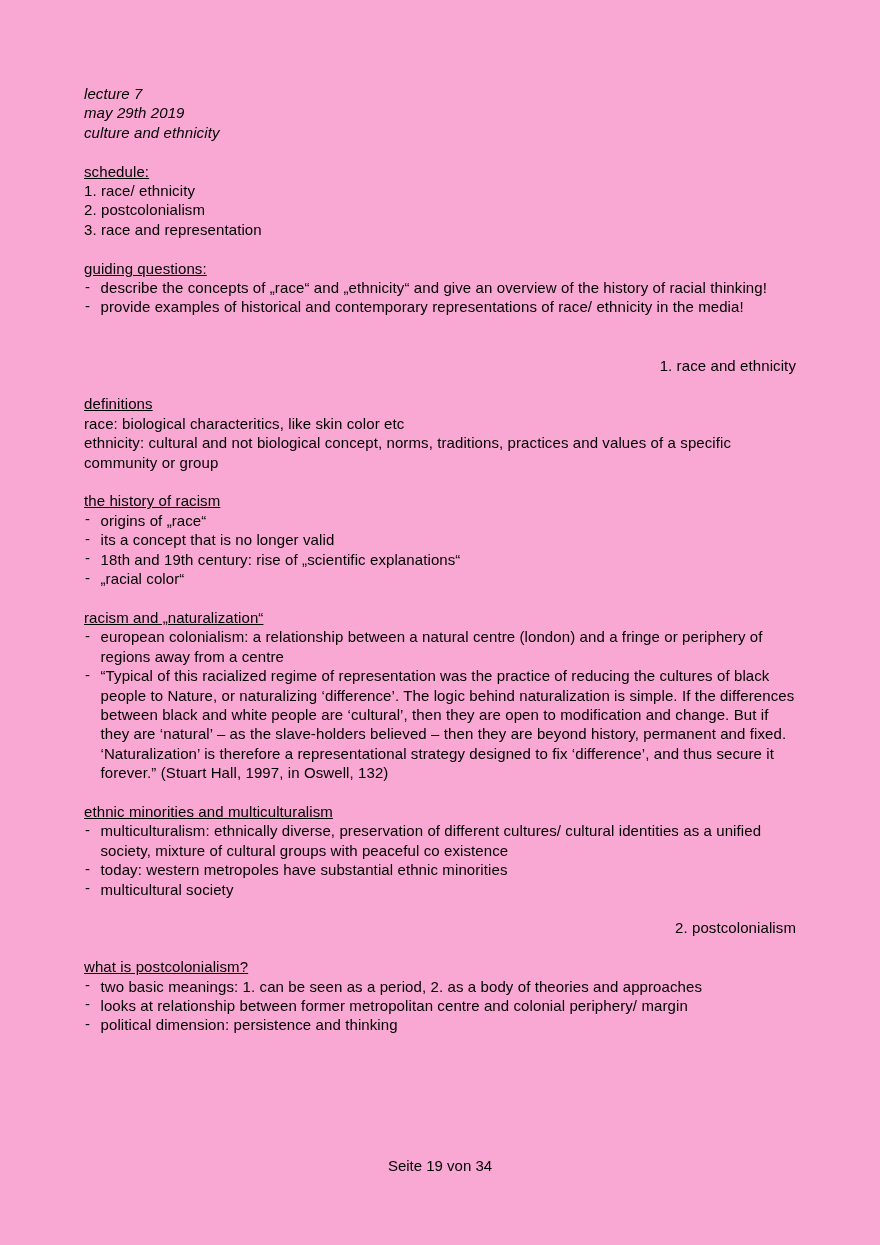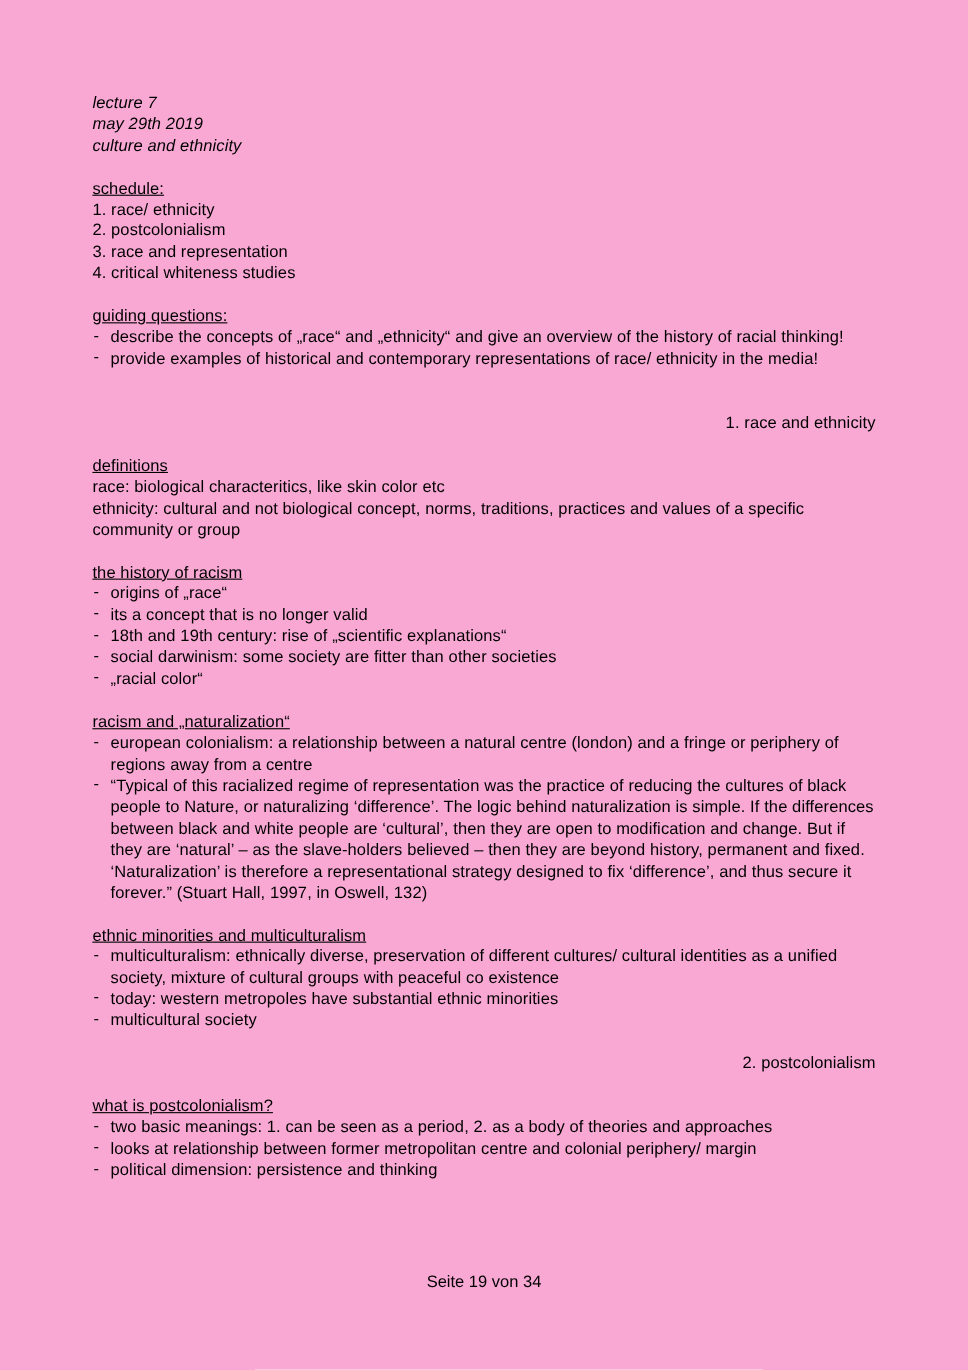--- a/index.html
+++ b/index.html
@@ -60,21 +60,20 @@
     <div class="italic">may 29th 2019</div>
     <div class="italic">culture and ethnicity</div>
 
     <div class="blank"></div>
 
     <div class="underline">schedule:</div>
     <div class="plainlist">
       <div>1. race/ ethnicity</div>
       <div>2. postcolonialism</div>
       <div>3. race and representation</div>
-      <div>4. critical whiteness studies</div>
     </div>
 
     <div class="blank"></div>
 
     <div class="underline">guiding questions:</div>
     <ul class="bullets">
       <li>describe the concepts of „race“ and „ethnicity“ and give an overview of the history of racial thinking!</li>
       <li>provide examples of historical and contemporary representations of race/ ethnicity in the media!</li>
     </ul>
 
@@ -88,21 +87,20 @@
     <div>race: biological characteritics, like skin color etc</div>
     <div>ethnicity: cultural and not biological concept, norms, traditions, practices and values of a specific community or group</div>
 
     <div class="blank"></div>
 
     <div class="underline">the history of racism</div>
     <ul class="bullets">
       <li>origins of „race“</li>
       <li>its a concept that is no longer valid</li>
       <li>18th and 19th century: rise of „scientific explanations“</li>
-      <li>social darwinism: some society are fitter than other societies</li>
       <li>„racial color“</li>
     </ul>
 
     <div class="blank"></div>
 
     <div class="underline">racism and „naturalization“</div>
     <ul class="bullets">
       <li>european colonialism: a relationship between a natural centre (london) and a fringe or periphery of regions away from a centre</li>
       <li>“Typical of this racialized regime of representation was the practice of reducing the cultures of black people to Nature, or naturalizing ‘difference’. The logic behind naturalization is simple. If the differences between black and white people are ‘cultural’, then they are open to modification and change. But if they are ‘natural’ – as the slave-holders believed – then they are beyond history, permanent and fixed. ‘Naturalization’ is therefore a representational strategy designed to fix ‘difference’, and thus secure it forever.” (Stuart Hall, 1997, in Oswell, 132)</li>
     </ul>

